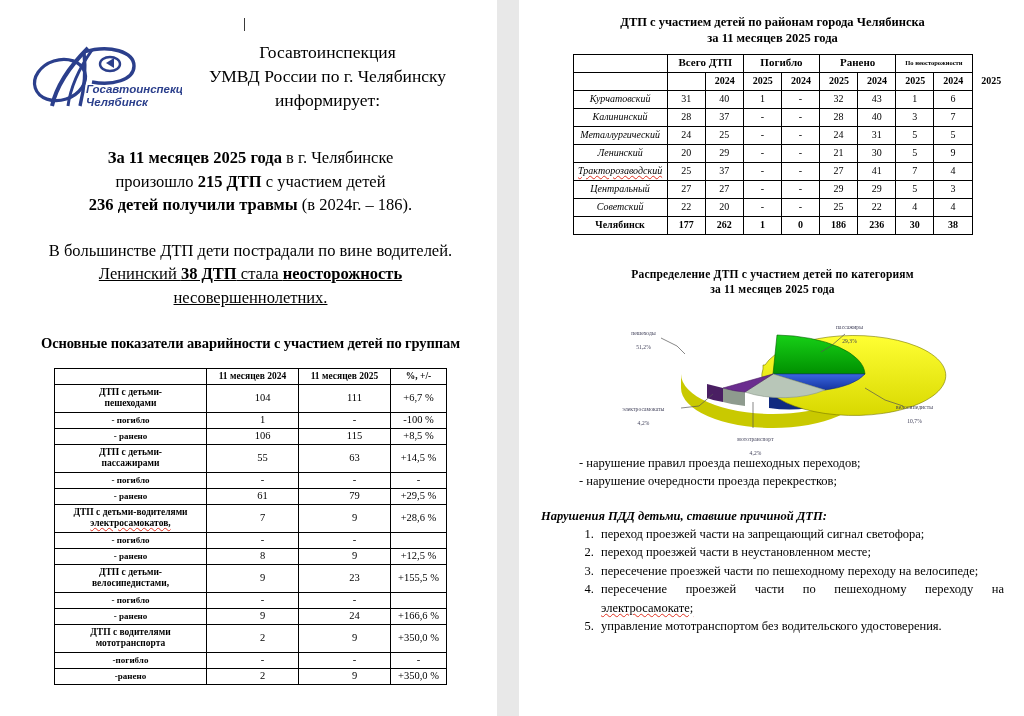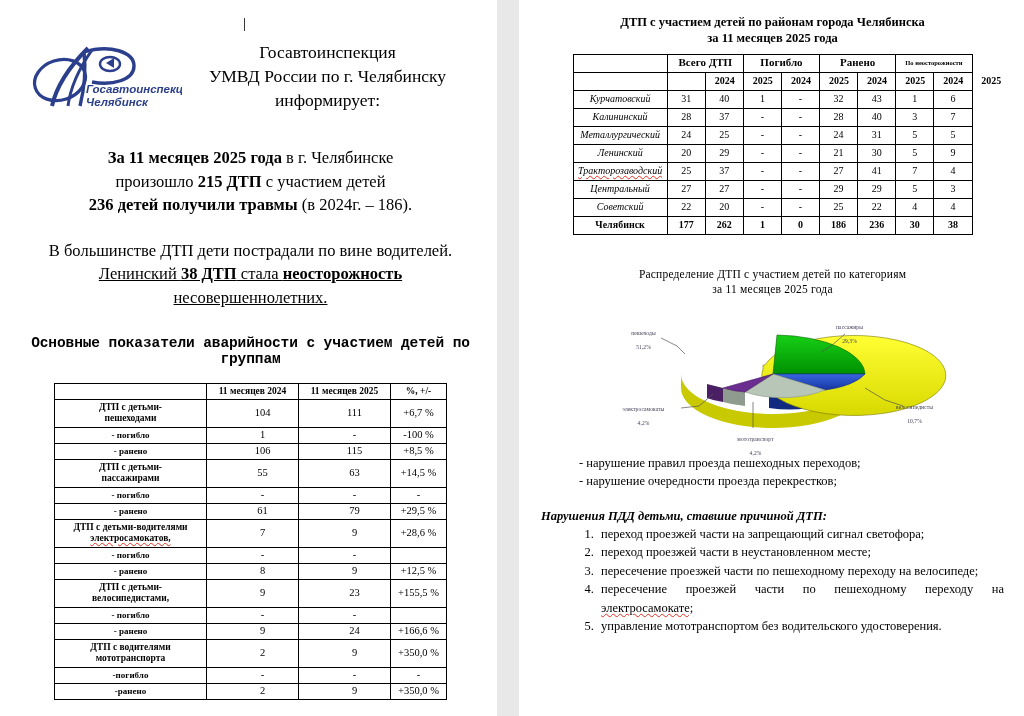--- a/index.html
+++ b/index.html
@@ -83,21 +83,20 @@
   }
   .u { text-decoration: underline; }
 
   
   .tbl-heading {
     margin-top: 26px;
     font-weight: bold;
     font-size: 14.5px;
     text-align: center;
     letter-spacing: -0.1px;
-    font-family: Liberation Mono, monospace;
   }
 
   
   table.metrics {
     border-collapse: collapse;
     margin: 16px auto 0 auto;
     width: 392px;
     table-layout: fixed;
   }
   table.metrics th, table.metrics td {
@@ -157,21 +156,21 @@
     text-align: center;
   }
   table.districts tr.total td { font-weight: bold; }
   .dc1 { width: 94px; }
   .dcn { width: 38px; }
 
   
   .chart-title {
     margin-top: 32px;
     text-align: center;
-    font-weight: normal;
+    font-weight: bold;
     font-size: 11.5px;
     line-height: 1.35;
     white-space: pre-line;
     letter-spacing: 0.2px;
   }
   .chart-area {
     position: relative;
     width: 400px;
     height: 150px;
     margin: 4px auto 0 auto;

